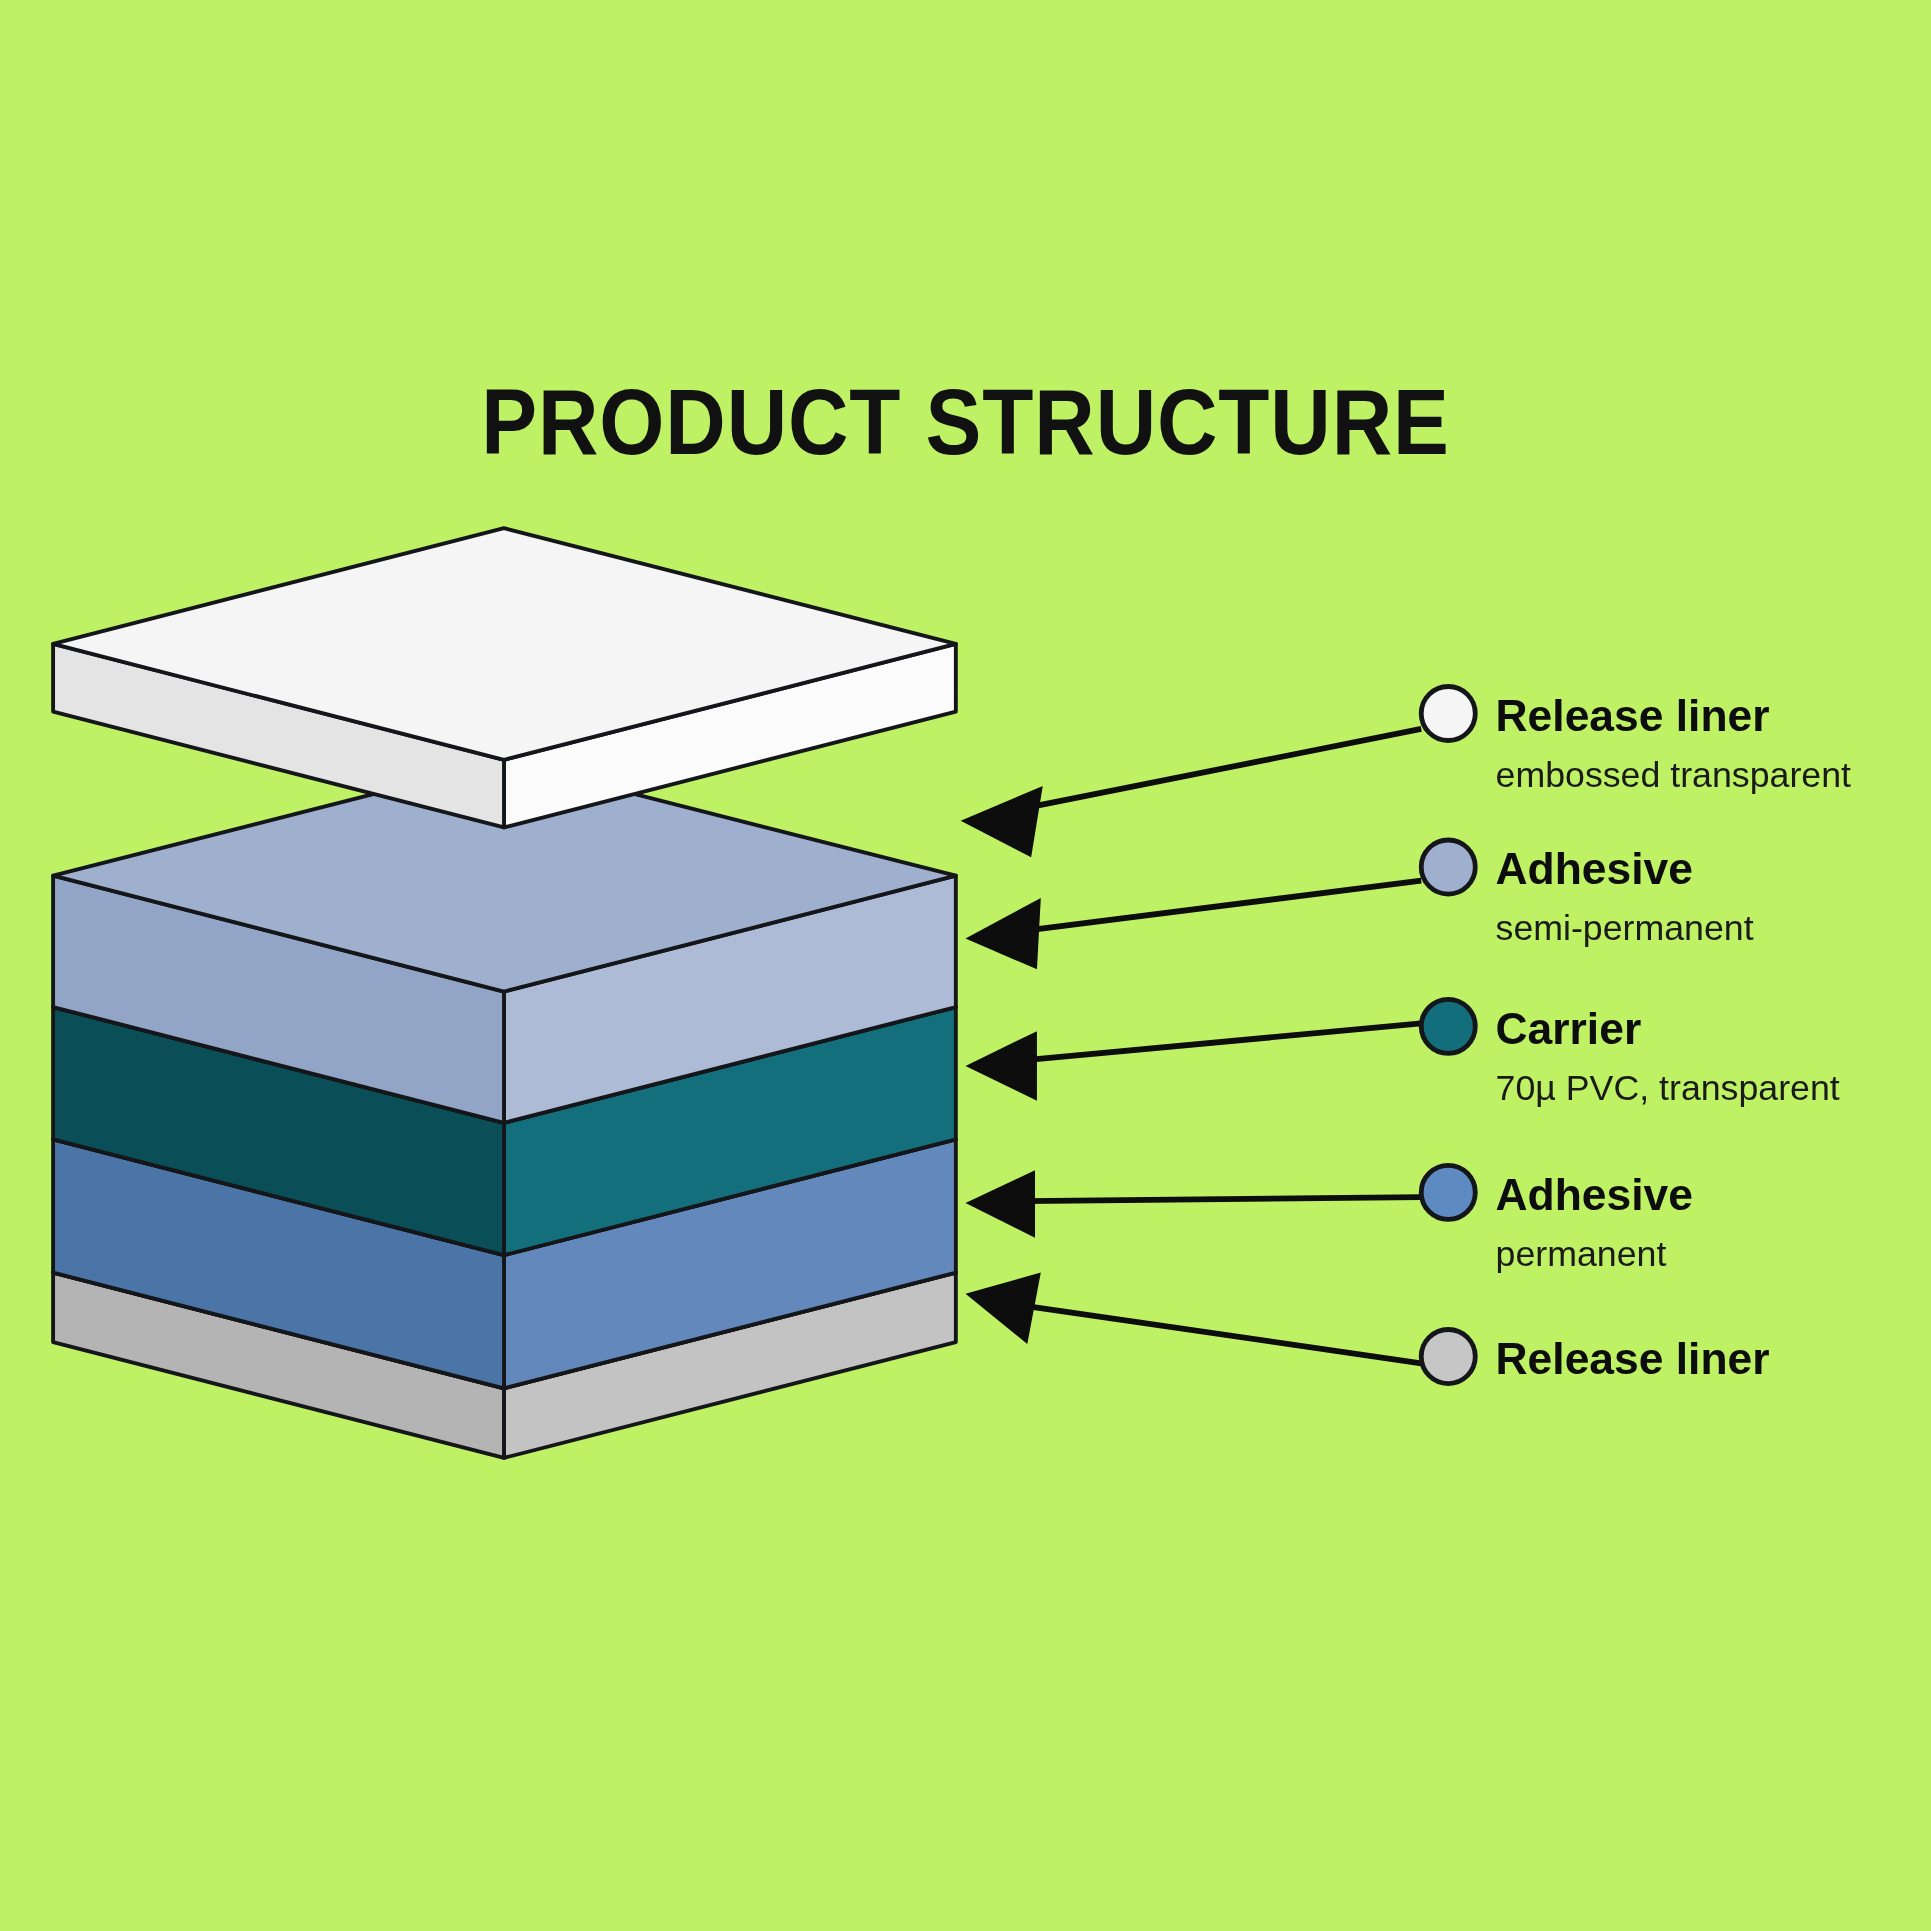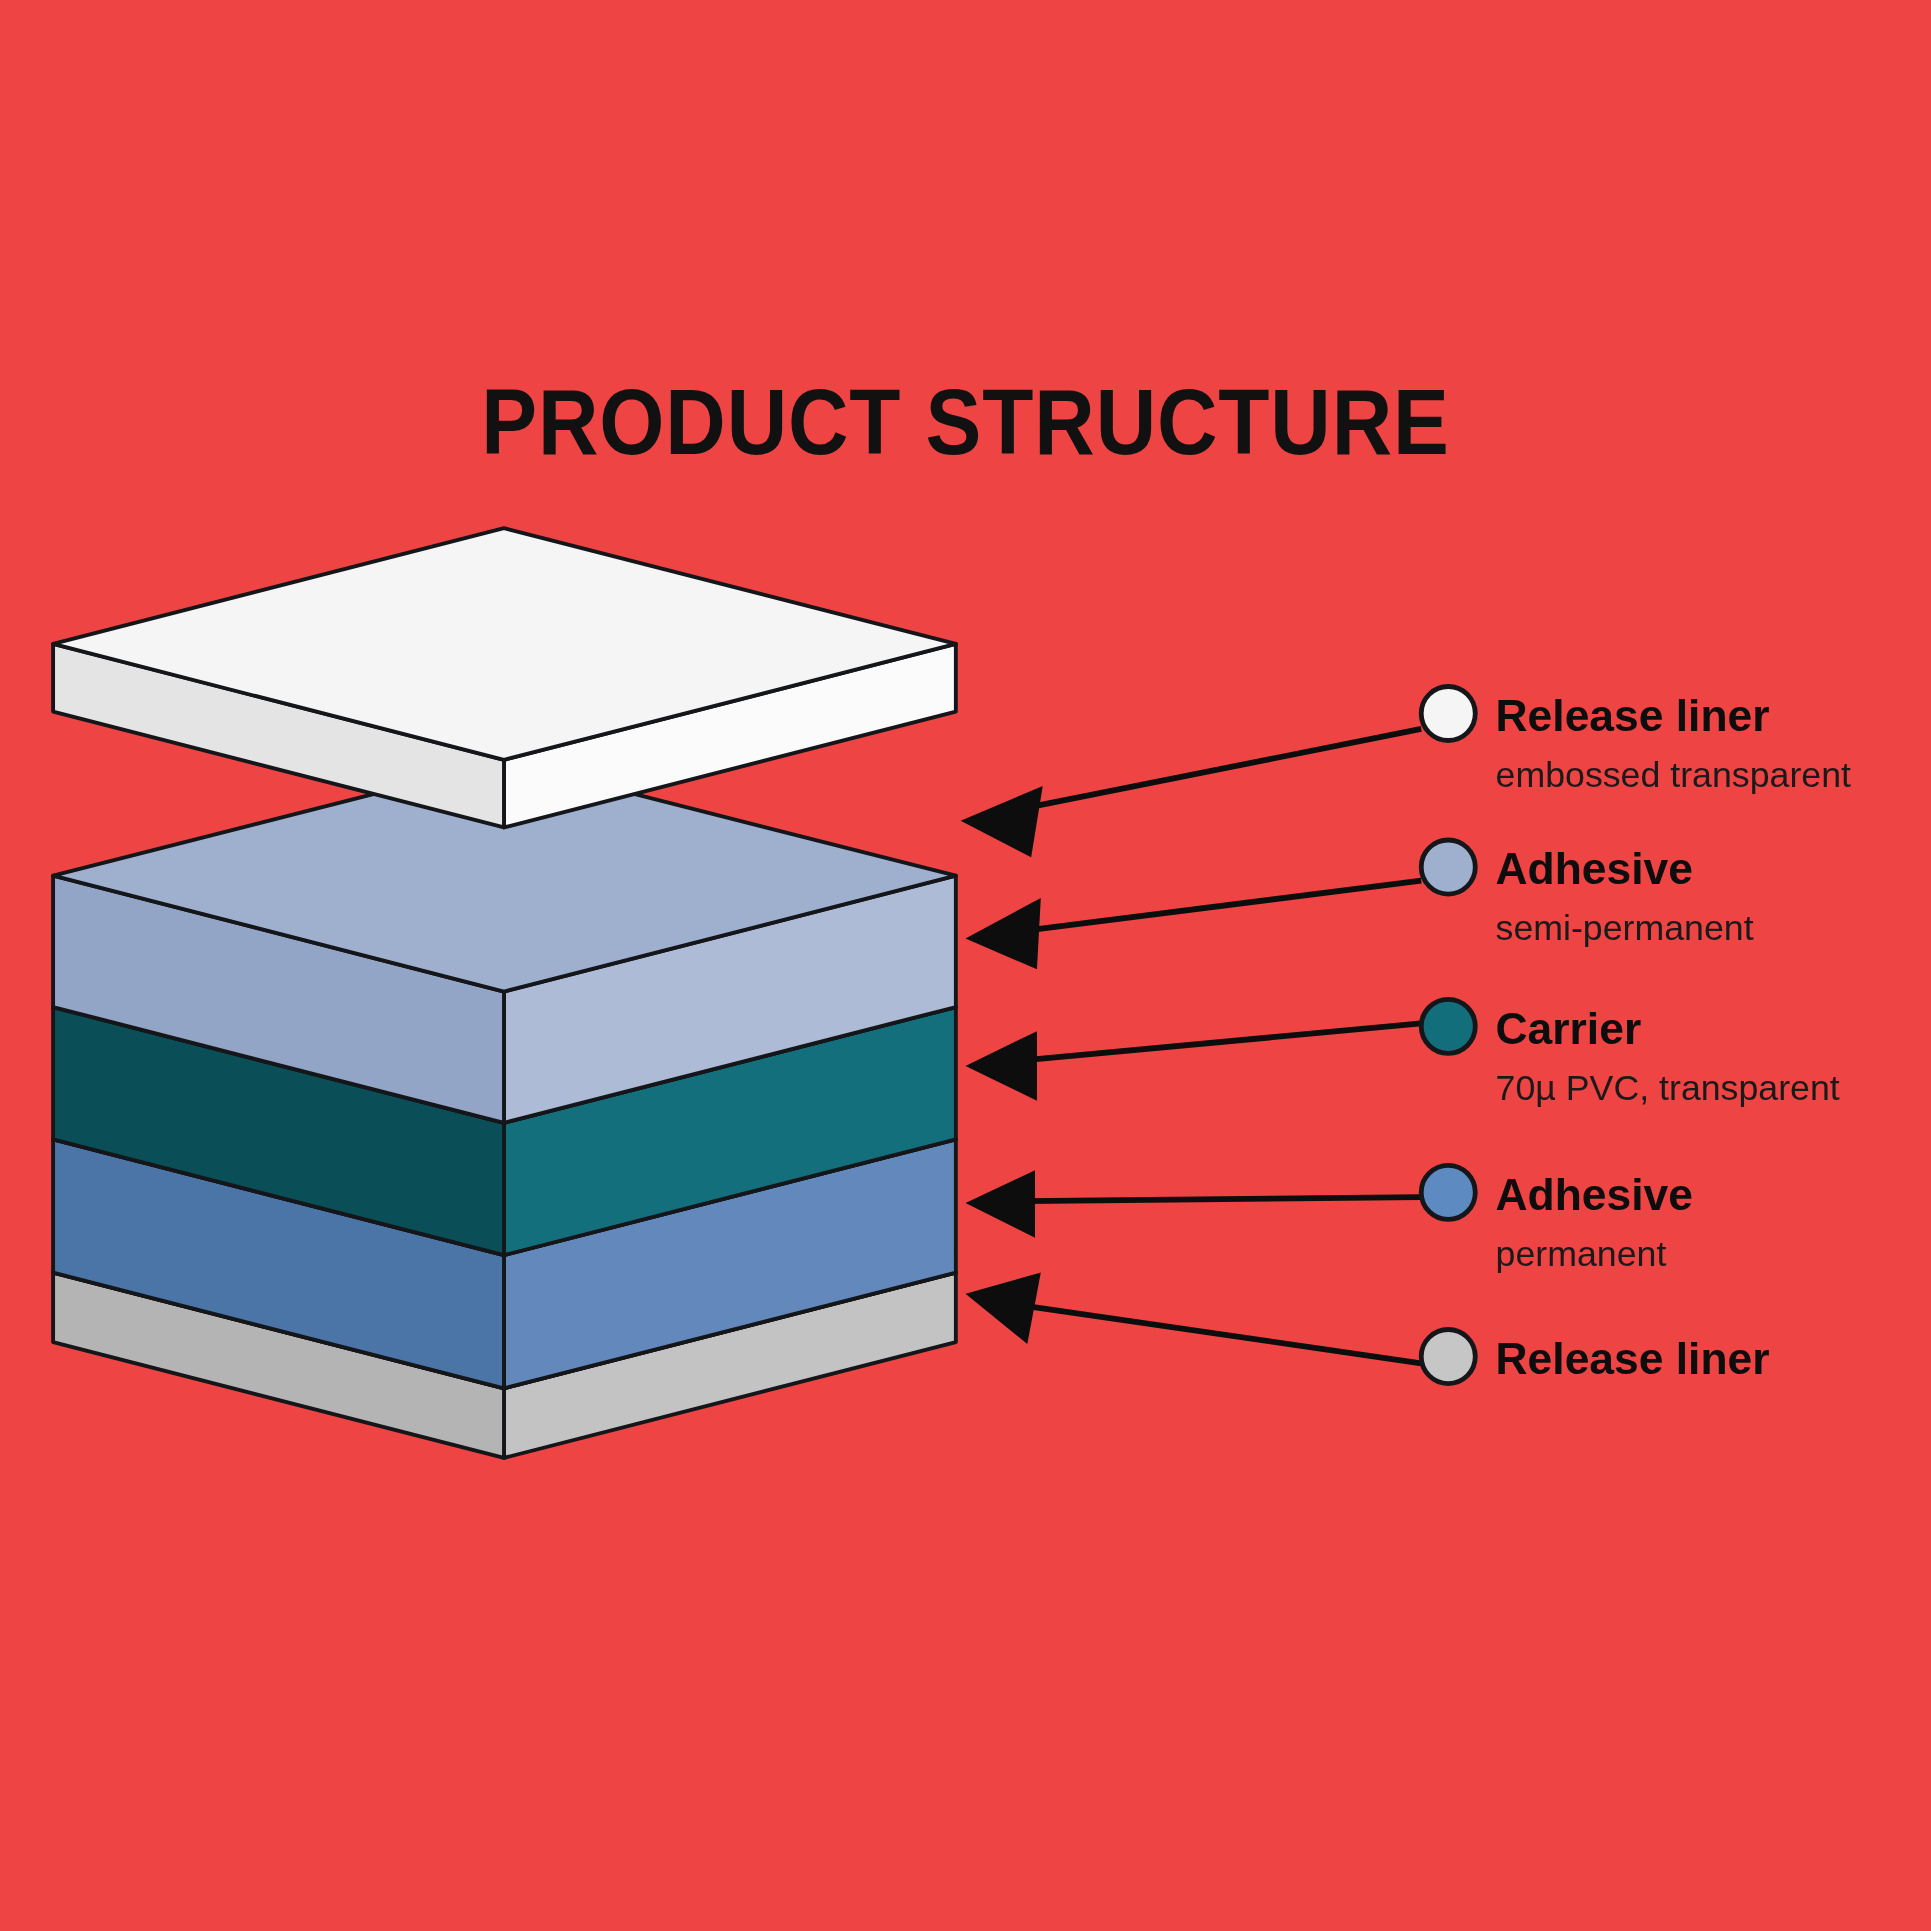--- a/index.html
+++ b/index.html
@@ -10,21 +10,21 @@
   body {
     width: 1931px;
     height: 1931px;
     font-family: "Liberation Sans", sans-serif;
     overflow: hidden;
   }
   #page {
     position: relative;
     width: 1931px;
     height: 1931px;
-    background: #ef4444;
+    background: #bef264;
   }
   .title {
     position: absolute;
     top: 369px;
     left: 0;
     width: 1931px;
     text-align: center;
     font-family: "Liberation Sans", sans-serif;
     font-weight: bold;
     font-size: 93px;

